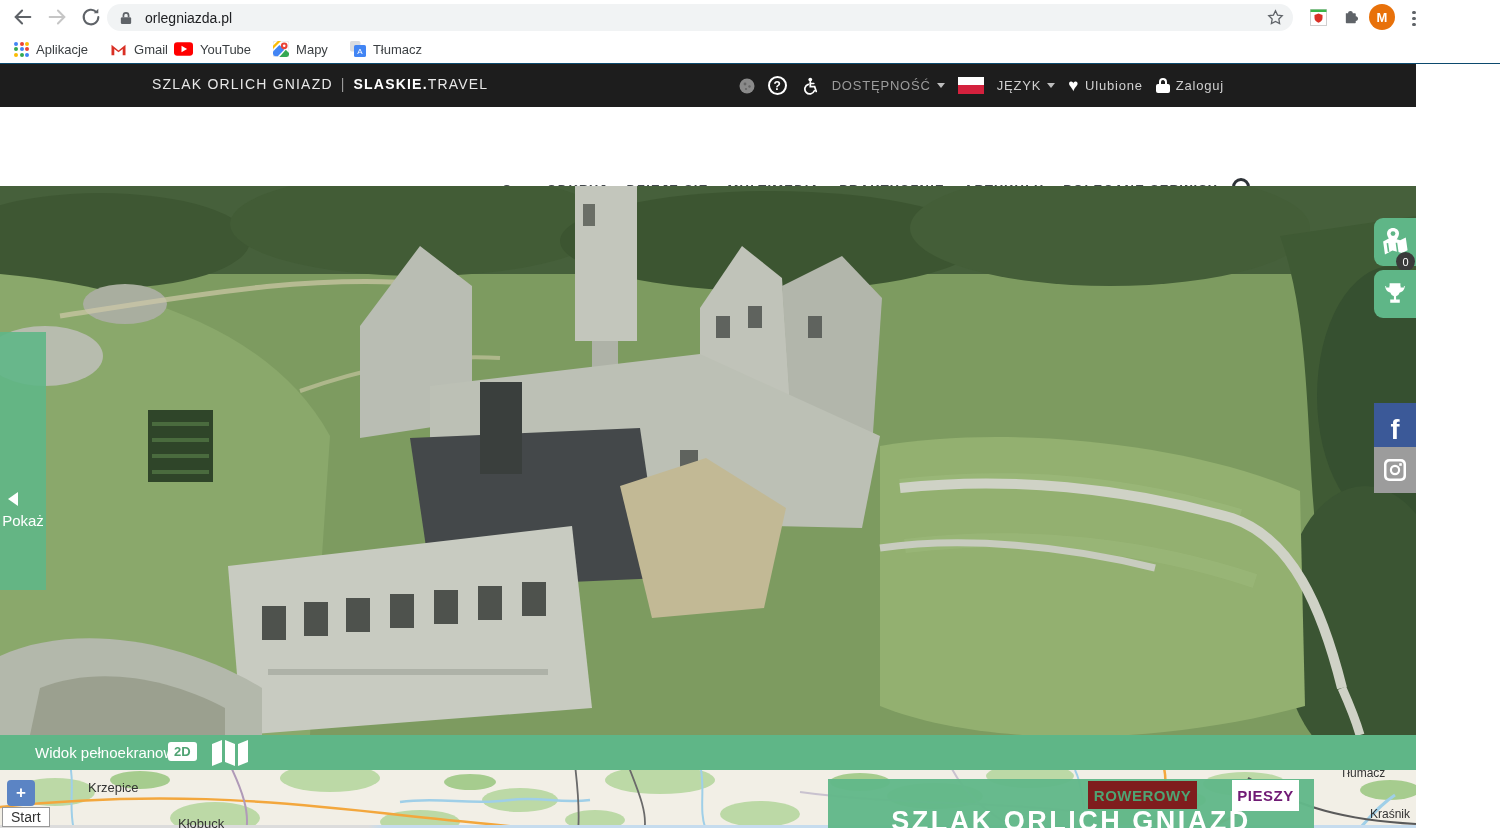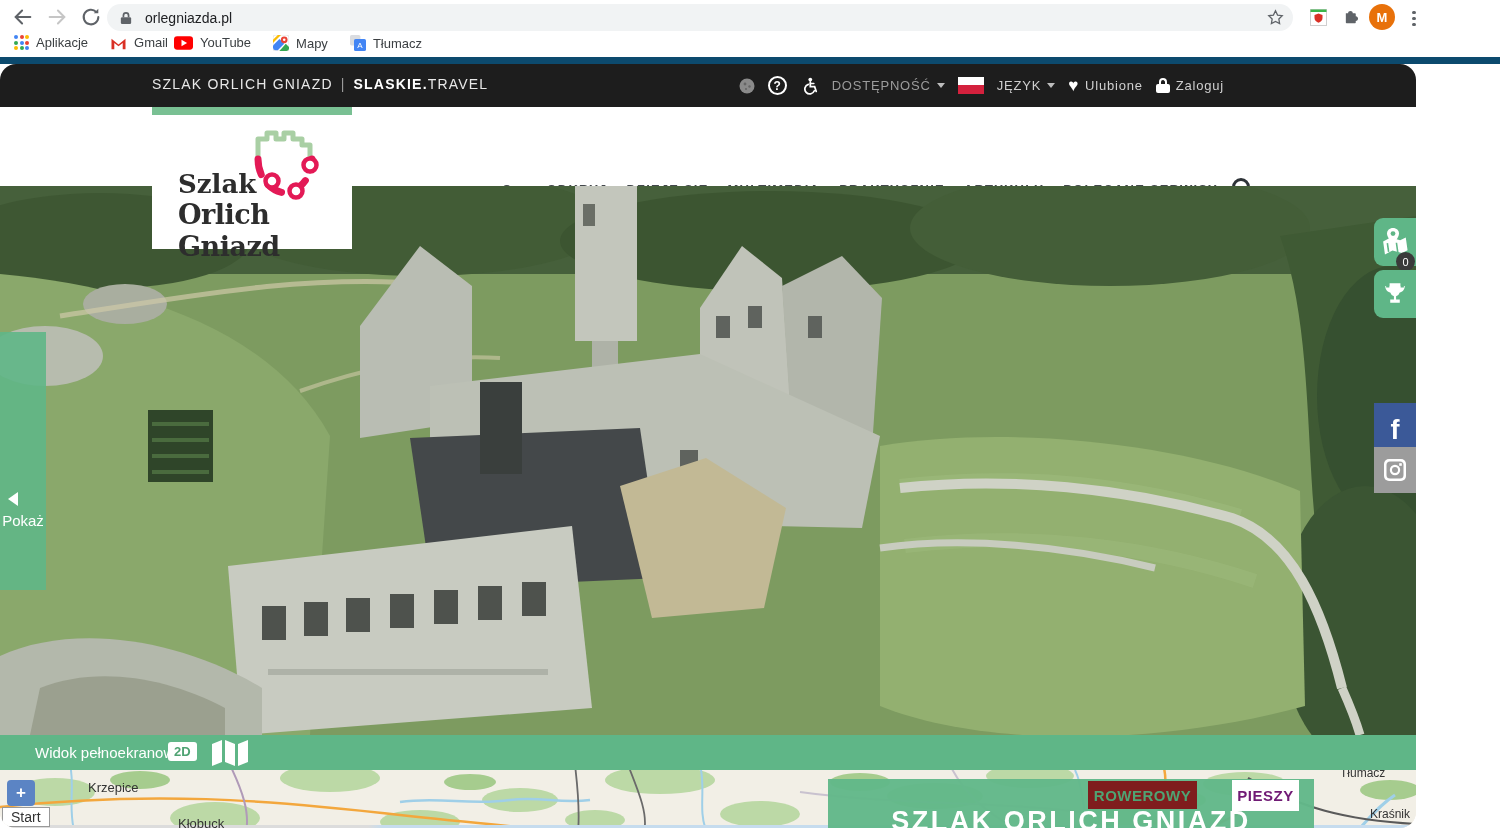--- a/index.html
+++ b/index.html
@@ -11,28 +11,28 @@
   .nav-ico { position:absolute; top:6px; width:22px; height:22px; cursor:pointer; }
   .addr { position:absolute; left:107px; top:4px; width:1186px; height:27px; background:#f1f3f4; border-radius:14px; display:flex; align-items:center; }
   .addr .lock-ico { margin-left:13px; width:12px; height:14px; }
   .addr .url { margin-left:13px; font-size:14px; color:#202124; }
   .addr .star { position:absolute; right:8px; top:4px; width:19px; height:19px; }
   .ext-ico { position:absolute; top:9px; width:17px; height:17px; }
   .avatar { position:absolute; left:1369px; top:4px; width:26px; height:26px; border-radius:50%; background:#e8710a; color:#fff; font-size:13px; font-weight:bold; display:flex; align-items:center; justify-content:center; }
   .dots { position:absolute; left:1412px; top:8px; width:4px; }
   .dots i { display:block; width:3.5px; height:3.5px; border-radius:50%; background:#5f6368; margin:2.5px 0; }
 
-  .bookmarks { position:absolute; top:35px; left:0; width:1500px; height:29px; background:#fff; border-bottom:7px solid #0c4a6e; display:flex; align-items:flex-start; }
+  .bookmarks { position:absolute; top:35px; left:0; width:1500px; height:29px; background:#fff; border-bottom:1px solid #0c4a6e; display:flex; align-items:center; }
   .bm-item { display:flex; align-items:center; margin-left:14px; cursor:pointer; }
   .bm-item .bm-label { margin-left:7px; font-size:13px; color:#3c4043; }
   .grid9 { display:grid; grid-template-columns:repeat(3,4px); grid-gap:1.5px; }
   .grid9 i { width:4px; height:4px; border-radius:50%; }
 
   
-  .page { position:absolute; top:64px; left:0; width:1416px; height:764px; background:#fff; overflow:hidden;border-radius:16px; }
+  .page { position:absolute; top:64px; left:0; width:1416px; height:764px; background:#fff; overflow:hidden; }
 
   .site-topbar { position:absolute; top:0; left:0; width:1416px; height:43px; background:#1d1d1d; }
   .brand { position:absolute; left:152px; top:12px; font-size:14px; letter-spacing:1.2px; color:#e8e8e8; }
   .brand .sep { color:#9a9a9a; margin:0 8px; }
   .brand b { color:#fff; font-weight:bold; }
   .tb-right { position:absolute; right:192px; top:0; height:43px; display:flex; align-items:center; gap:13px; }
   .tb-txt { font-size:13px; letter-spacing:0.8px; color:#cfcfcf; cursor:pointer; display:flex; align-items:center; gap:6px; }
   .tb-dim { color:#9b9b9b; }
   .caret { width:0; height:0; border-left:4px solid transparent; border-right:4px solid transparent; border-top:5px solid #bdbdbd; display:inline-block; }
   .q-circle { width:19px; height:19px; border:2px solid #fff; border-radius:50%; color:#fff; font-size:12px; font-weight:bold; display:flex; align-items:center; justify-content:center; cursor:pointer; }
@@ -232,34 +232,20 @@
         <li>PRAKTYCZNIE</li>
         <li>ARTYKUŁY</li>
         <li>POLECANE SERWISY</li>
       </ul>
       <svg class="search-btn" viewBox="0 0 26 26">
           <circle cx="11" cy="11" r="7.5" fill="none" stroke="#2e3338" stroke-width="3"></circle>
           <path d="M16.5 16.5L23 23" stroke="#2e3338" stroke-width="3.5" stroke-linecap="round"></path>
         </svg>
     </div>
 
-    <div class="logo-box">
-      <div class="green-strip"></div>
-      <svg class="castle" width="70" height="76" viewBox="0 0 70 76">
-        <path d="M8 34V14h9V8h9v6h8V8h9v6h9v6h8v14" fill="none" stroke="#a9cfa4" stroke-width="5" stroke-linejoin="round"></path>
-        <path d="M8 34c0 16 10 32 27 34 17-2 27-18 27-34" fill="none" stroke="#e31a56" stroke-width="7" stroke-linecap="round" stroke-dasharray="16 12"></path>
-        <circle cx="60" cy="40" r="6.5" fill="#fff" stroke="#e31a56" stroke-width="4.5"></circle>
-        <circle cx="22" cy="56" r="6.5" fill="#fff" stroke="#e31a56" stroke-width="4.5"></circle>
-        <circle cx="46" cy="66" r="6.5" fill="#fff" stroke="#e31a56" stroke-width="4.5"></circle>
-      </svg>
-      <div class="logo-text">
-        <div class="l1">Szlak</div>
-        <div class="l2">Orlich Gniazd</div>
-      </div>
-    </div>
 
     <div class="hero">
       <svg width="1416" height="549" viewBox="0 0 1416 549">
         <rect width="1416" height="549" fill="#7d9b60"></rect>
         <rect width="1416" height="88" fill="#46603b"></rect>
         <ellipse cx="100" cy="55" rx="150" ry="48" fill="#3e5733"></ellipse>
         <ellipse cx="420" cy="38" rx="190" ry="52" fill="#425c36"></ellipse>
         <ellipse cx="770" cy="55" rx="210" ry="50" fill="#3c5531"></ellipse>
         <ellipse cx="1110" cy="42" rx="200" ry="58" fill="#445e38"></ellipse>
         <path d="M1280,50 C1320,160 1300,320 1330,430 L1345,549 L1416,549 L1416,30 Z" fill="#3f5a34"></path>

